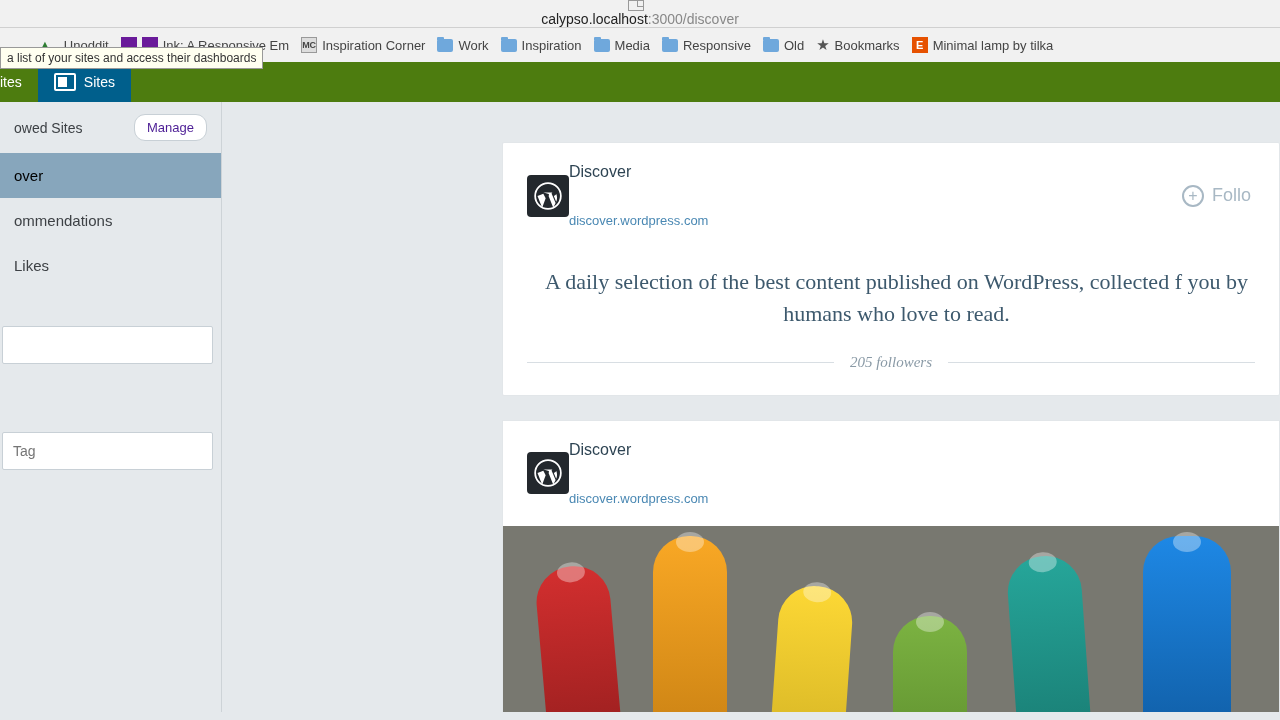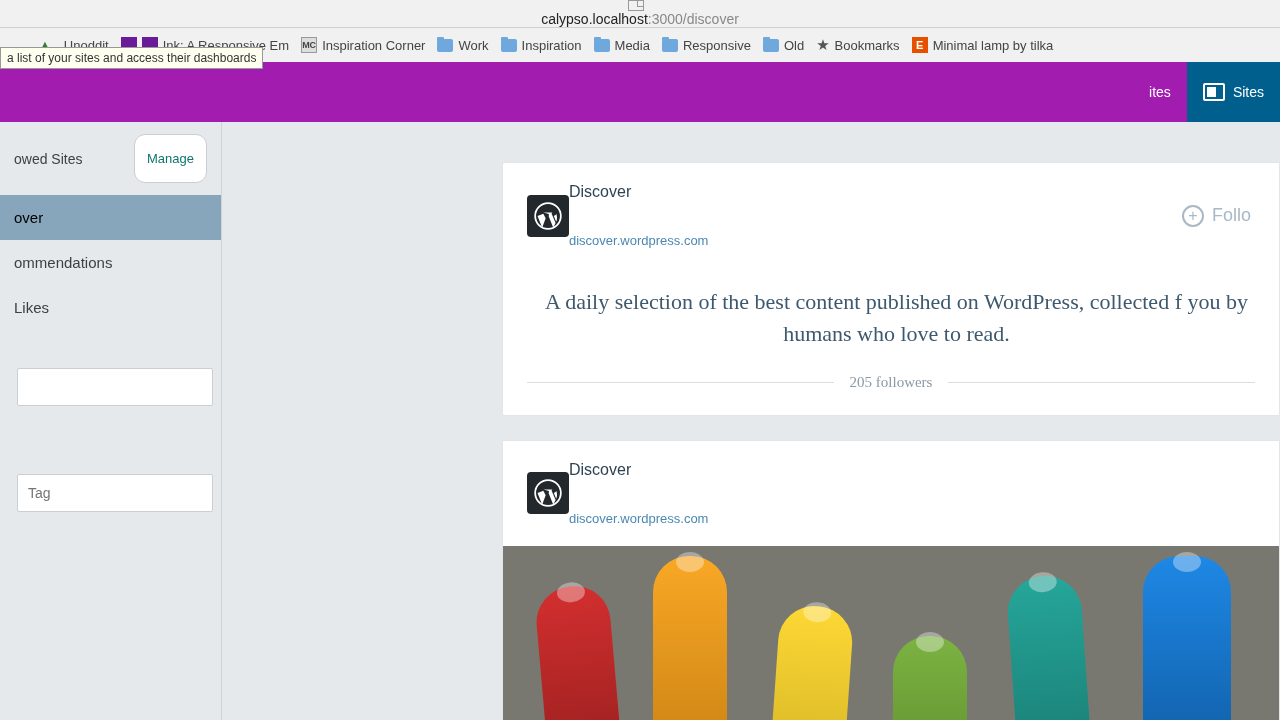--- a/index.html
+++ b/index.html
@@ -16,49 +16,49 @@
 .tooltip { position: absolute; left: 0; top: 19px; background: #fffff0; border: 1px solid #999; padding: 3px 6px; font-size: 12px; color: #333; z-index: 5; }
 .bm-item { display: flex; align-items: center; gap: 5px; font-size: 13px; color: #444; cursor: pointer; white-space: nowrap; }
 .folder-icon { width: 16px; height: 13px; background: #6fa8dc; border-radius: 2px; position: relative; }
 .folder-icon::before { content: ""; position: absolute; top: -2px; left: 0; width: 7px; height: 3px; background: #6fa8dc; border-radius: 1px 1px 0 0; }
 .star-icon { color: #555; font-size: 15px; }
 .mc-icon { width: 16px; height: 16px; background: #ddd; border: 1px solid #999; display: flex; align-items: center; justify-content: center; font-size: 9px; font-weight: bold; }
 .etsy-icon { width: 16px; height: 16px; background: #e65100; color: #fff; display: flex; align-items: center; justify-content: center; font-size: 11px; font-weight: bold; }
 .purple-icon { width: 16px; height: 16px; background: #6a1b9a; }
 .green-icon { color: #2e7d32; font-size: 14px; }
 
-.masterbar { height: 60px; background: #a21caf; display: flex; align-items: stretch; justify-content: flex-end; }
+.masterbar { height: 40px; background: #4d7c0f; display: flex; align-items: stretch; }
 .masterbar-item { display: flex; align-items: center; padding: 0 16px; color: #fff; font-size: 14px; cursor: pointer; gap: 8px; }
 .masterbar-item.active { background: #005f8c; }
 .masterbar-item.sites { padding-left: 0; }
 .reader-icon { border: 2px solid #fff; width: 22px; height: 18px; border-radius: 2px; position: relative; }
 .reader-icon::after { content: ""; position: absolute; left: 2px; top: 2px; right: 7px; bottom: 2px; background: #fff; }
 
 .layout { display: flex; height: calc(720px - 110px); }
 .sidebar { width: 222px; background: #e5e9ec; border-right: 1px solid #cdd3d7; overflow: hidden; }
 .sidebar-section-title { display: flex; justify-content: space-between; align-items: center; padding: 12px 14px; font-size: 14px; color: #3d4145; }
-.manage-btn { background: #fff; border: 1px solid #c8d0d6; border-radius: 11px; padding: 16px 12px; font-size: 13px; color: #0f766e; cursor: pointer; }
+.manage-btn { background: #fff; border: 1px solid #c8d0d6; border-radius: 11px; padding: 5px 12px; font-size: 13px; color: #4c1d95; cursor: pointer; }
 .sidebar-item { padding: 14px 14px; font-size: 15px; color: #3d4145; cursor: pointer; }
 .sidebar-item.active { background: #87a6bc; color: #000000; }
-.sidebar-input { margin: 30px 0 10px 17px; padding: 8px 8px 0 0; }
+.sidebar-input { margin: 30px 0 10px 2px; padding: 8px 8px 0 0; }
 .sidebar-input input { width: 100%; padding: 10px 10px; border: 1px solid #c8d0d6; border-radius: 2px; font-size: 14px; }
 
 .main { flex: 1; padding: 40px 0 0 0; overflow: hidden; }
 .card { background: #fff; margin-left: 280px; border: 1px solid #e2e6e9; border-radius: 2px; }
 .card-header { display: flex; align-items: center; padding: 20px 24px; }
 .wp-avatar { width: 42px; height: 42px; background: #23282d; border-radius: 4px; display: flex; align-items: center; justify-content: center; }
 .wp-avatar svg { width: 28px; height: 28px; }
 .card-title { font-size: 16px; color: #2e4453; }
 .card-url { font-size: 13px; color: #4a88b3; margin-top: 32px; }
 .follow-btn { margin-left: auto; display: flex; align-items: center; gap: 8px; color: #a8b8c4; font-size: 18px; cursor: pointer; padding-right: 4px; }
 .plus-circle { width: 22px; height: 22px; border: 2px solid #a8b8c4; border-radius: 50%; display: flex; align-items: center; justify-content: center; font-size: 16px; line-height: 1; }
 .description { font-family: Georgia, serif; font-size: 22px; color: #3d596d; text-align: center; padding: 18px 21px 24px 32px; line-height: 1.45; }
 .divider-row { display: flex; align-items: center; padding: 0 24px 24px 24px; }
 .divider-line { flex: 1; height: 1px; background: #d8dee3; }
-.followers { font-family: Georgia, serif; color: #8a9aa6; font-size: 15px; padding: 0 16px; }
+.followers { font-family: Georgia, serif; font-style: italic; color: #8a9aa6; font-size: 15px; padding: 0 16px; }
 
 .post-card { background: #fff; margin-left: 280px; margin-top: 24px; border: 1px solid #e2e6e9; }
 .crayons { width: 100%; height: 220px; background: #787870; position: relative; overflow: hidden; }
 .crayon { position: absolute; bottom: -40px; width: 74px; height: 220px; border-radius: 36px 36px 0 0; }
 .crayon::before { content: ""; position: absolute; top: -4px; left: 50%; transform: translateX(-50%); width: 28px; height: 20px; border-radius: 50%; background: rgba(255,255,255,0.35); }
 .c1 { left: 40px; background: linear-gradient(#d32f2f,#8c1b1b); transform: rotate(-5deg); }
 .c2 { left: 150px; bottom: -10px; background: linear-gradient(#f9a825,#c77f12); }
 .c3 { left: 270px; bottom: -60px; background: linear-gradient(#fdd835,#c9aa20); transform: rotate(4deg); }
 .c4 { left: 390px; bottom: -90px; background: linear-gradient(#7cb342,#4f7d24); }
 .c5 { left: 510px; bottom: -30px; background: linear-gradient(#26a69a,#17766d); transform: rotate(-4deg); }

